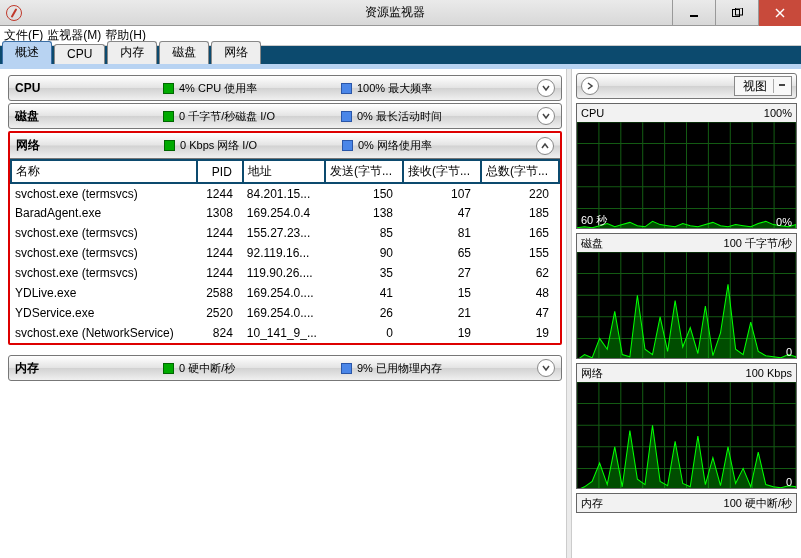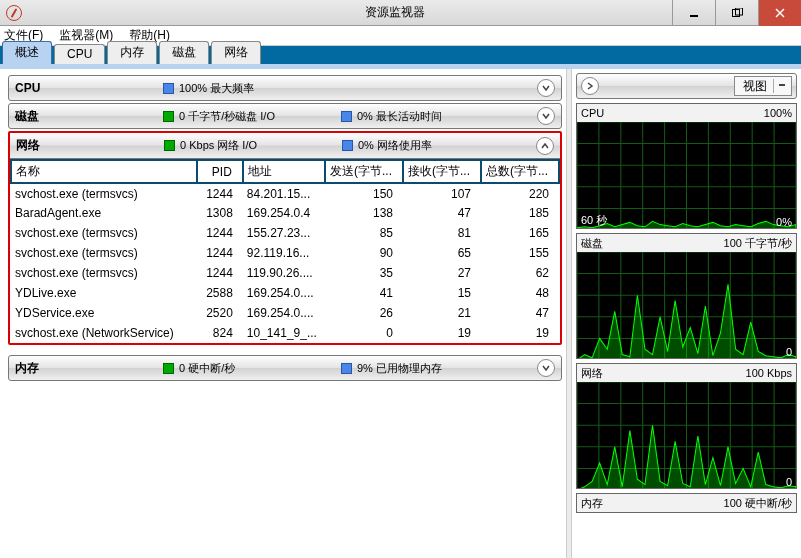--- a/index.html
+++ b/index.html
@@ -36,25 +36,25 @@
   }
   .win-buttons { margin-left:auto; display:flex; }
   .win-btn {
     width: 43px; height:26px; display:flex; align-items:center; justify-content:center;
     border-left:1px solid #999;
   }
   .win-btn.close { background:#c84a3b; color:#fff; }
   .win-btn svg { pointer-events:none; }
 
   
-  .menubar { height:20px; background:#fff; border-bottom:1px solid #ccc; display:flex; align-items:center; padding:0 4px; gap:16px;}
+  .menubar { height:20px; background:#fff; border-bottom:1px solid #ccc; display:flex; align-items:center; padding:0 4px; gap:4px;}
   .menubar span { cursor:default; font-size:12px; }
 
   
-  .tabs-bar { height:23px; background:#0369a1; border-bottom:5px solid #b8d3f2; display:flex; align-items:flex-end; padding-left:2px;}
+  .tabs-bar { height:23px; background:#0c4a6e; border-bottom:5px solid #b8d3f2; display:flex; align-items:flex-end; padding-left:2px;}
   .tab {
     padding: 2px 12px 3px; border:1px solid #888; border-bottom:none;
     background:#eee; margin-right:2px; border-top-left-radius:3px; border-top-right-radius:3px;
     font-size:12px; cursor:default;
   }
   .tab.active { background:#b8d3f2; border-color:#3a6ea5; }
 
   
   .body-area { display:flex; height: calc(558px - 26px - 20px - 23px); }
   .left-pane { width:566px; padding:4px 0 0 4px; overflow:hidden; }
@@ -171,20 +171,24 @@
   <div class="tab">磁盘</div>
   <div class="tab">网络</div>
 </div>
 
 <div class="body-area">
 
   <div class="left-pane">
 
     <div class="cat-bar">
       <div class="cat-title">CPU</div>
+      <div class="cat-metric">
+          <span class="swatch sw-green"></span>
+          <span>4% CPU 使用率</span>
+        </div>
       <div class="cat-metric">
           <span class="swatch sw-blue"></span>
           <span>100% 最大频率</span>
         </div>
       <div class="cat-toggle">
         <svg width="10" height="10">
             <polyline points="2,3 5,7 8,3" fill="none" stroke="#444" stroke-width="1.5"></polyline>
           </svg>
       </div>
     </div>

